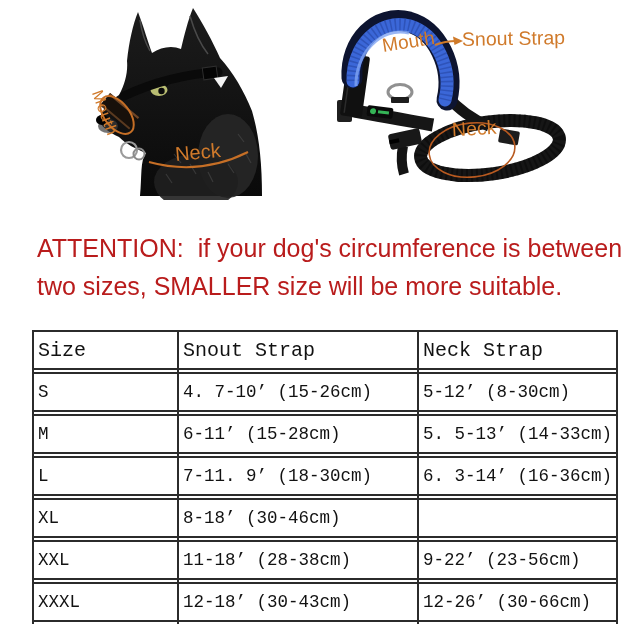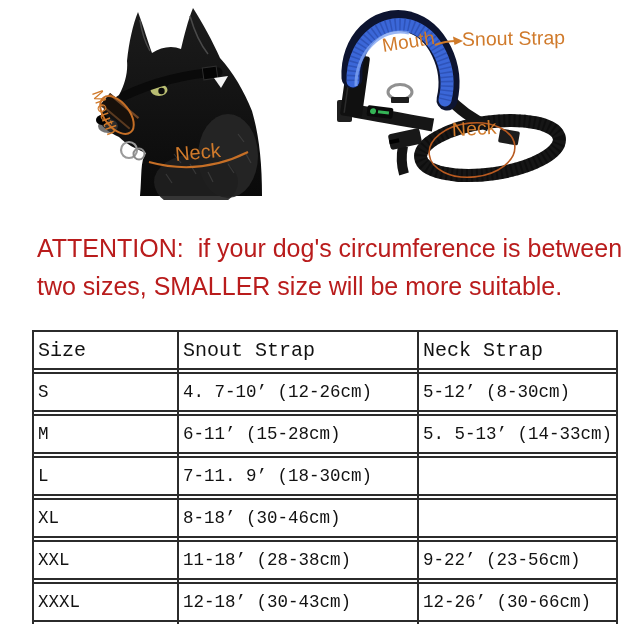--- a/index.html
+++ b/index.html
@@ -175,31 +175,32 @@
   </div>
 
   <div class="size-table">
     <div class="trow thead">
       <div class="tcell">Size</div>
       <div class="tcell">Snout Strap</div>
       <div class="tcell">Neck Strap</div>
     </div>
     <div class="trow">
       <div class="tcell">S</div>
-      <div class="tcell">4. 7-10’ (12-26cm)</div>
+      <div class="tcell">4. 7-10’ (15-26cm)</div>
       <div class="tcell">5-12’ (8-30cm)</div>
     </div>
     <div class="trow">
       <div class="tcell">M</div>
       <div class="tcell">6-11’ (15-28cm)</div>
       <div class="tcell">5. 5-13’ (14-33cm)</div>
     </div>
     <div class="trow">
       <div class="tcell">L</div>
       <div class="tcell">7-11. 9’ (18-30cm)</div>
+      <div class="tcell">6. 3-14’ (16-36cm)</div>
     </div>
     <div class="trow">
       <div class="tcell">XL</div>
       <div class="tcell">8-18’ (30-46cm)</div>
     </div>
     <div class="trow">
       <div class="tcell">XXL</div>
       <div class="tcell">11-18’ (28-38cm)</div>
       <div class="tcell">9-22’ (23-56cm)</div>
     </div>

